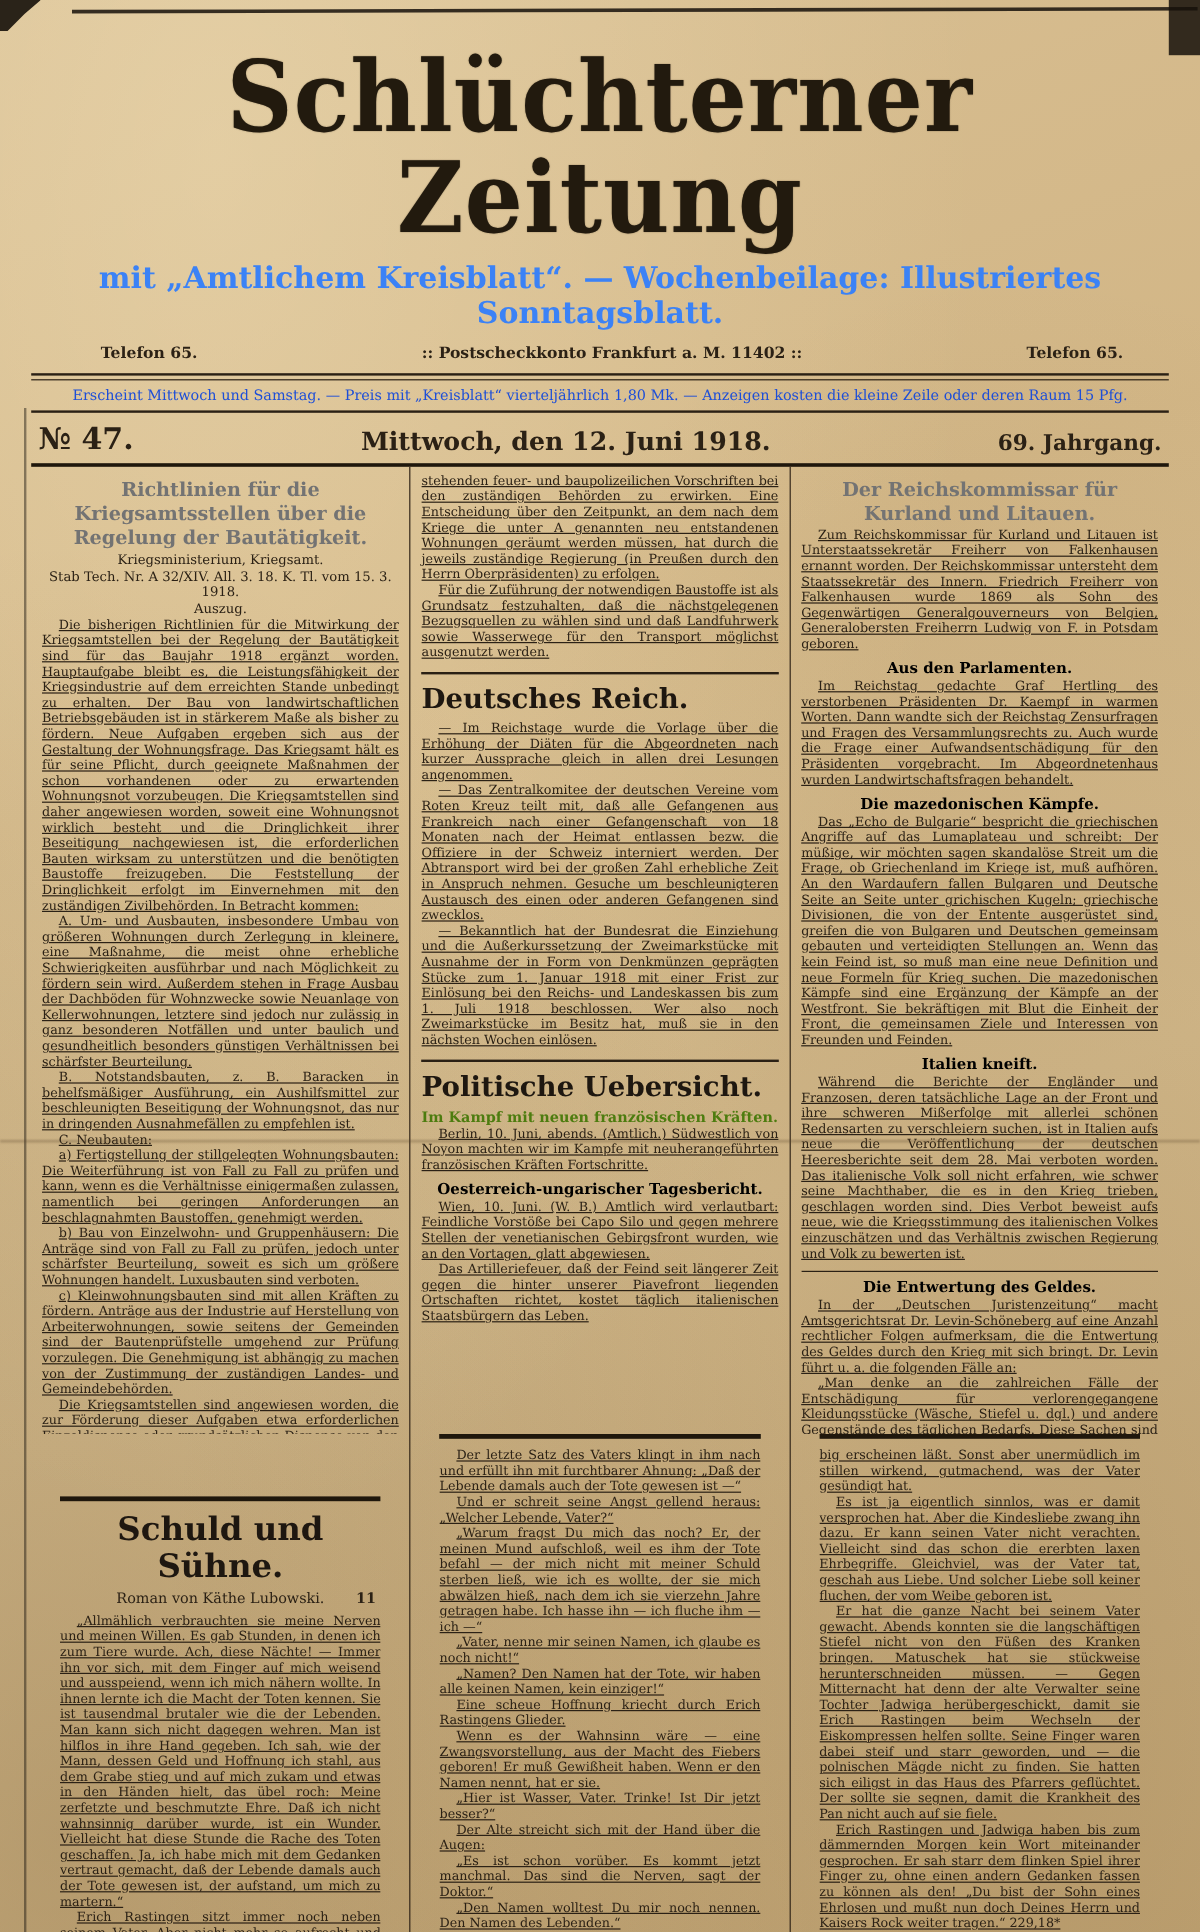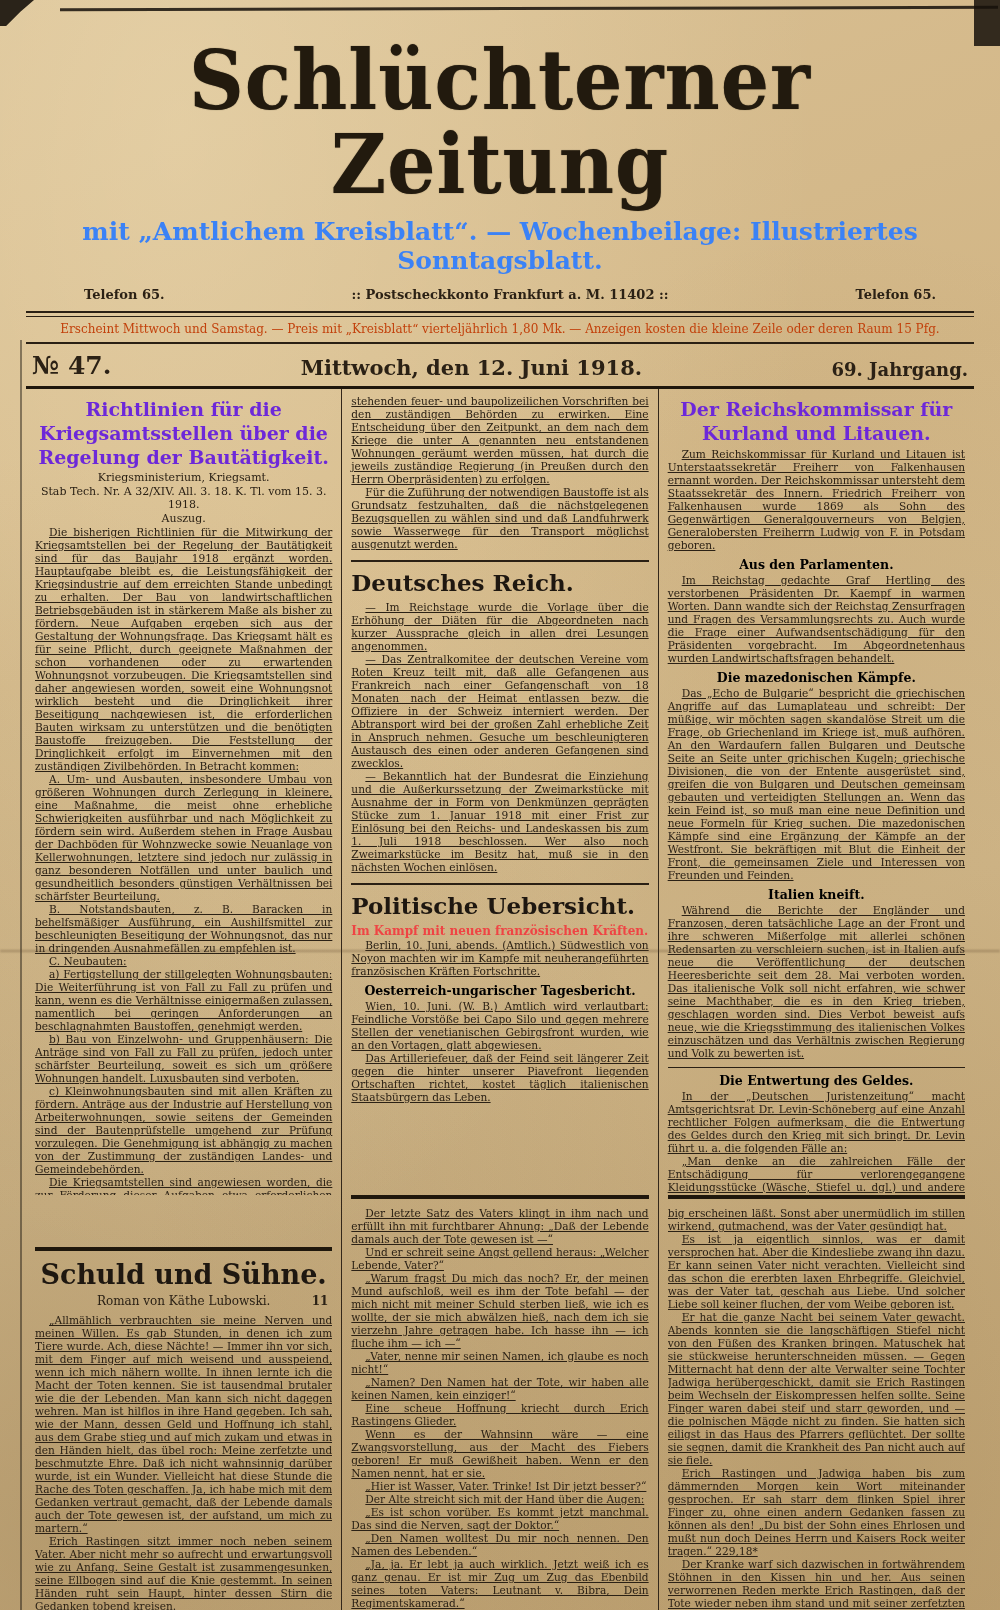--- a/index.html
+++ b/index.html
@@ -29,51 +29,51 @@
   
   .masthead { text-align:center; flex:0 0 auto; }
   .paper-title { font-size:76px; font-weight:bold; line-height:1.02; padding-top:36px;
                  letter-spacing:1px; transform:scaleY(1.08); transform-origin:top center;
                  color:#221a0e; text-shadow:0 0 1px rgba(30,22,10,.6); }
   .subtitle { font-size:25px; font-weight:bold; margin-top:26px; color:#3b82f6; }
   .phone-row { display:flex; justify-content:space-between; align-items:baseline;
                font-size:13px; font-weight:bold; margin:12px 38px 0 58px; }
   .rule-double { border-top:2px solid #2a2014; border-bottom:1px solid #2a2014;
                  height:3px; margin-top:9px; }
-  .info-line { font-size:12px; margin-top:5px; color:#c2410c; }
+  .info-line { font-size:12px; margin-top:5px; color:#1d4ed8; }
   .rule-thin { border-top:2px solid #2a2014; margin-top:6px; }
   .issue-row { display:flex; justify-content:space-between; align-items:flex-end;
                padding:7px 6px 6px 6px; }
   .issue-number { font-size:25px; font-weight:bold; }
   .issue-date   { font-size:21px; font-weight:bold; }
   .issue-volume { font-size:18px; font-weight:bold; }
   .rule-thick { border-top:3px solid #1f170c; }
 
   
   .news { display:flex; height:806px; overflow:hidden; flex:0 0 auto; }
   .col  { flex:1 1 0; min-width:0; padding:6px 9px 0 9px; overflow:hidden; }
   .col + .col { border-left:1.5px solid #33271a; }
 
   .body-text { margin:0; font-size:10.6px; line-height:13px; text-align:justify;
                text-indent:14px;text-decoration:underline; }
   .no-indent { text-indent:0; }
-  .article-title { margin:3px 0 2px; font-size:19px; line-height:1.25; font-weight:bold;
-                   text-align:center; color:#6d28d9; }
+  .article-title { margin:3px 0 2px; font-size:16px; line-height:1.25; font-weight:bold;
+                   text-align:center; color:#737373; }
   .center-line { margin:1px 0; font-size:11px; text-align:center; }
   .section-header { margin:9px 0 5px; padding-top:7px; border-top:2px solid #2a2014;
                     font-size:23px; font-weight:bold; text-align:left; color:#1e1710; }
   .sub-header { margin:5px 0 2px; font-size:12.5px; font-weight:bold; text-align:center;
                 color:#000000; }
   .lead-head { margin:3px 0 1px; font-size:12px; font-weight:bold; text-align:left;
-               color:#ef4444; }
+               color:#4d7c0f; }
   .rule-above { border-top:1.5px solid #2a2014; margin-top:7px; padding-top:5px; }
 
   
   .feuilleton { display:flex; flex:1 1 auto; min-height:0; overflow:hidden; }
-  .f-col { flex:1 1 0; min-width:0; padding:0 9px; overflow:hidden; }
+  .f-col { flex:1 1 0; min-width:0; padding:0 24px; overflow:hidden; }
   .f-col + .f-col { border-left:1.5px solid #33271a; }
   .f-rule { border-top:4px solid #1f170c; }
   .f-rule-offset { margin-top:52px; }
   .f-body { overflow:hidden; }
   .f-title { margin:8px 0 4px; font-size:27px; font-weight:bold; text-align:center;
              color:#1e1710; }
   .f-byline { position:relative; font-size:12px; text-align:center; margin-bottom:6px; }
   .f-installment { position:absolute; right:4px; top:0; font-weight:bold; }
   .f-pad { padding-top:8px; }
 </style>

